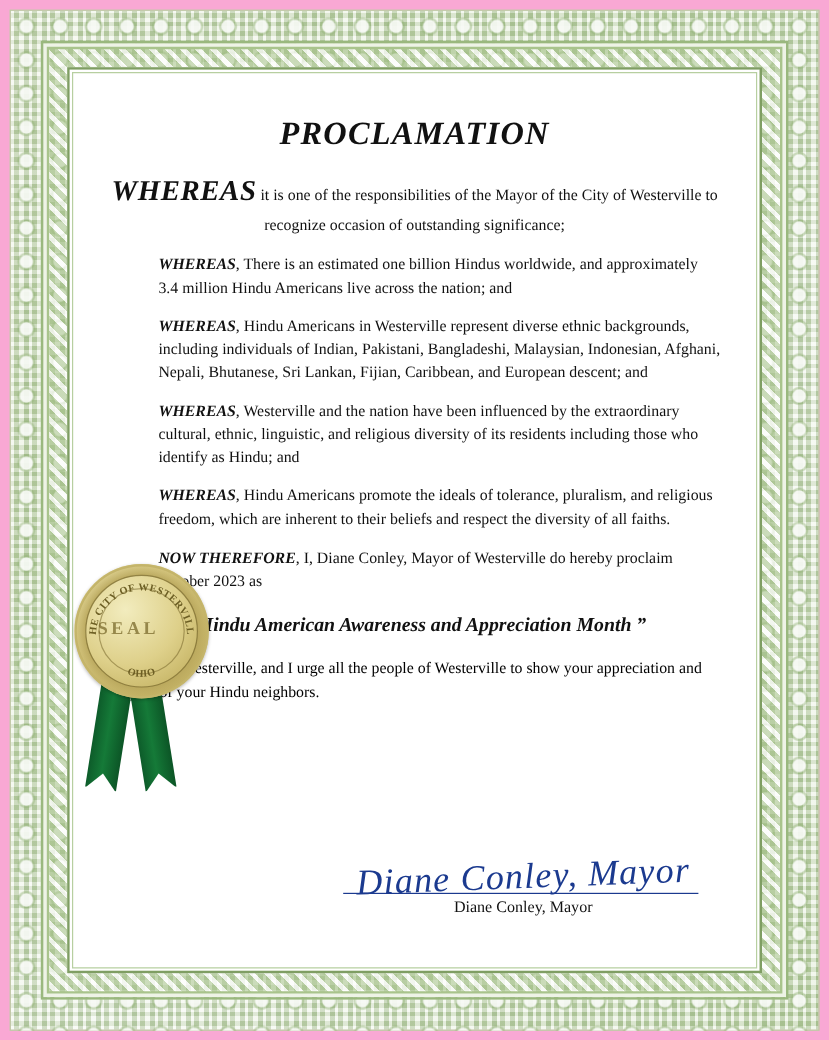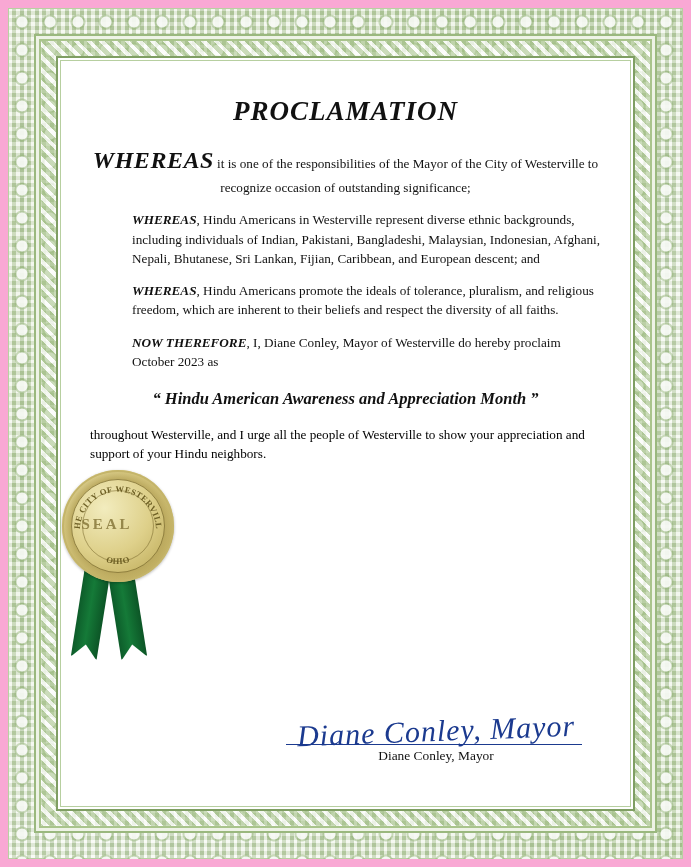--- a/index.html
+++ b/index.html
@@ -209,25 +209,31 @@
   <div class="border-inner-rule"></div>
 
   <div class="content">
 
     <h1 class="title">PROCLAMATION</h1>
 
     <p class="para first">
       <span class="lead-big">WHEREAS</span><span> it is one of the responsibilities of the Mayor of the City of Westerville to recognize occasion of outstanding significance;</span>
     </p>
 
+    <p class="para indent">
+      <span class="lead">WHEREAS</span><span>, There is an estimated one billion Hindus worldwide, and approximately 3.4 million Hindu Americans live across the nation; and</span>
+    </p>
 
     <p class="para indent">
       <span class="lead">WHEREAS</span><span>, Hindu Americans in Westerville represent diverse ethnic backgrounds, including individuals of Indian, Pakistani, Bangladeshi, Malaysian, Indonesian, Afghani, Nepali, Bhutanese, Sri Lankan, Fijian, Caribbean, and European descent; and</span>
     </p>
 
+    <p class="para indent">
+      <span class="lead">WHEREAS</span><span>, Westerville and the nation have been influenced by the extraordinary cultural, ethnic, linguistic, and religious diversity of its residents including those who identify as Hindu; and</span>
+    </p>
 
 
     <p class="para indent">
       <span class="lead">WHEREAS</span><span>, Hindu Americans promote the ideals of tolerance, pluralism, and religious freedom, which are inherent to their beliefs and respect the diversity of all faiths.</span>
     </p>
 
     <p class="para indent">
       <span class="lead">NOW THEREFORE</span><span>, I, Diane Conley, Mayor of Westerville do hereby proclaim October 2023 as</span>
     </p>
 

